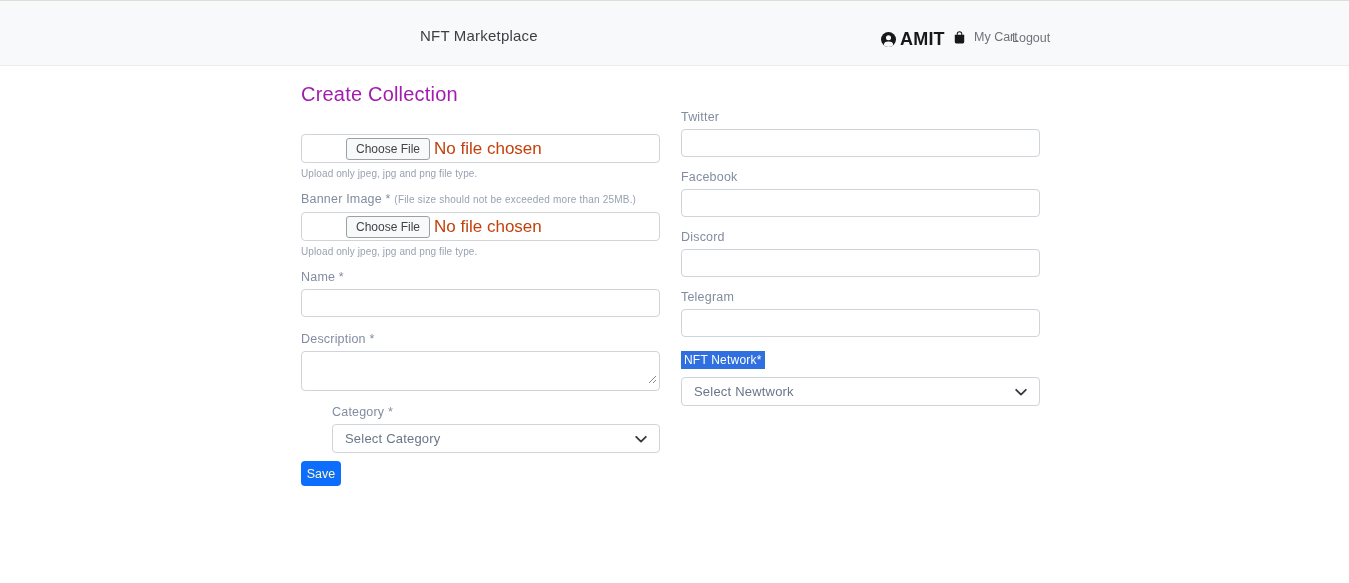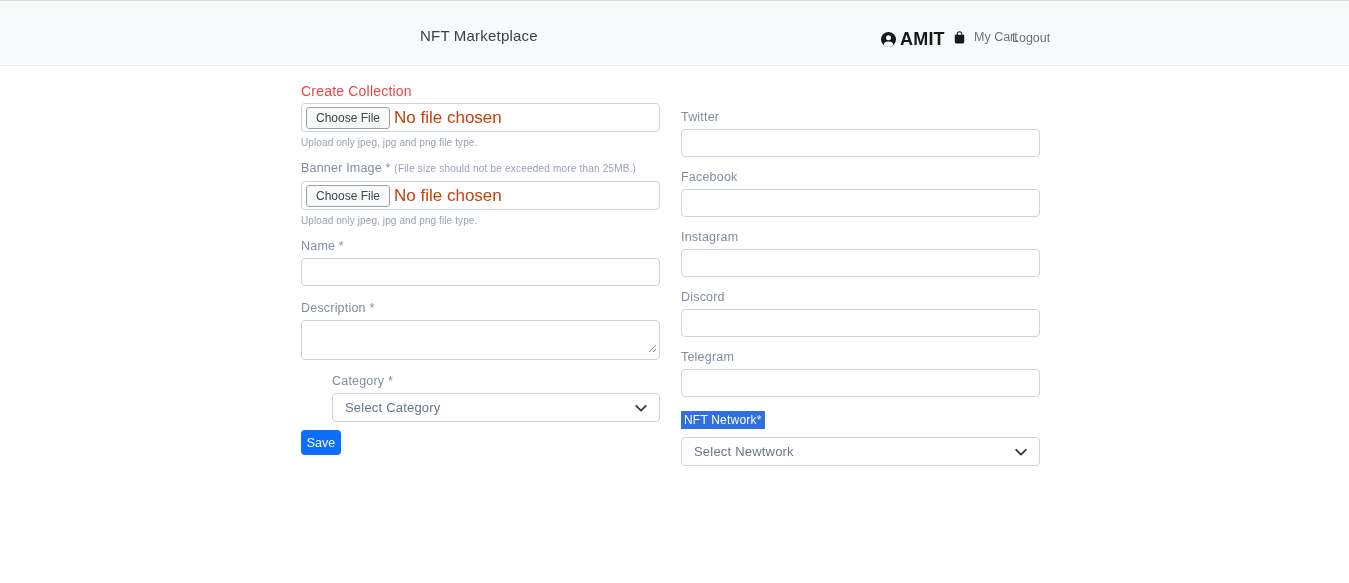--- a/index.html
+++ b/index.html
@@ -15,30 +15,30 @@
   .nav-user .name { font-size:18px; font-weight:bold; color:#17181a; letter-spacing:.2px; }
   .nav-cart { position:absolute; left:953px; top:29px; display:flex; align-items:center; gap:8px; cursor:pointer; }
   .nav-cart .lbl, .nav-logout { font-size:12.5px; color:#6e737b; }
   .nav-logout { position:absolute; left:1012px; top:30px; cursor:pointer; }
   .icon svg { display:block; }
 
   
   .col-left  { position:absolute; left:301px; top:82px;  width:359px; }
   .col-right { position:absolute; left:681px; top:108px; width:359px; }
 
-  .page-title { font-size:14px; font-weight:400; color:#ef4444; margin-bottom:4px; letter-spacing:.2px; }
+  .page-title { font-size:20px; font-weight:400; color:#a21caf; margin-bottom:28px; letter-spacing:.2px; }
 
   .field-label { display:block; font-size:12.5px; color:#828da0; line-height:16px; margin-bottom:4px; letter-spacing:.2px; }
   .field-label .hint { font-size:10px; color:#98a2b0; }
 
   .text-input { display:block; width:100%; height:28px; border:1px solid #ced4da; border-radius:4px;
     background:#fff; padding:0 10px; font-family:"Liberation Sans",sans-serif; font-size:13px; color:#333; outline:none; }
 
   .file-box { height:29px; border:1px solid #ced4da; border-radius:4px; background:#fff;
-    display:flex; align-items:center; overflow:hidden; }
+    display:flex; align-items:center; overflow:hidden;padding-left:40px; }
   .choose-btn { margin:3px 0 3px 4px; height:22px; padding:0 9px; font-family:"Liberation Sans",sans-serif;
     font-size:12px; color:#3f454c; background:#f8f9f9; border:1px solid #9aa0a6; border-radius:3px; cursor:pointer; }
   .file-status { margin-left:4px; font-size:17px; color:#c2410c; }
 
   .note { font-size:10px; color:#98a2b0; margin-top:5px; letter-spacing:.1px; }
 
   .mt12 { margin-top:12px; } .mt13 { margin-top:13px;margin-left:31px; } .mt14 { margin-top:14px; }
 
   .textarea-wrap { position:relative; }
   .desc-input { display:block; width:100%; height:40px; border:1px solid #ced4da; border-radius:4px;
@@ -163,24 +163,20 @@
     <div class="field">
       <label class="field-label">Twitter</label>
       <input class="text-input" type="text" style="">
     </div>
 
     <div class="field mt12">
       <label class="field-label">Facebook</label>
       <input class="text-input" type="text" style="">
     </div>
 
-    <div class="field mt12">
-      <label class="field-label">Instagram</label>
-      <input class="text-input" type="text" style="">
-    </div>
 
     <div class="field mt12">
       <label class="field-label">Discord</label>
       <input class="text-input" type="text" style="">
     </div>
 
     <div class="field mt12">
       <label class="field-label">Telegram</label>
       <input class="text-input" type="text" style="">
     </div>

